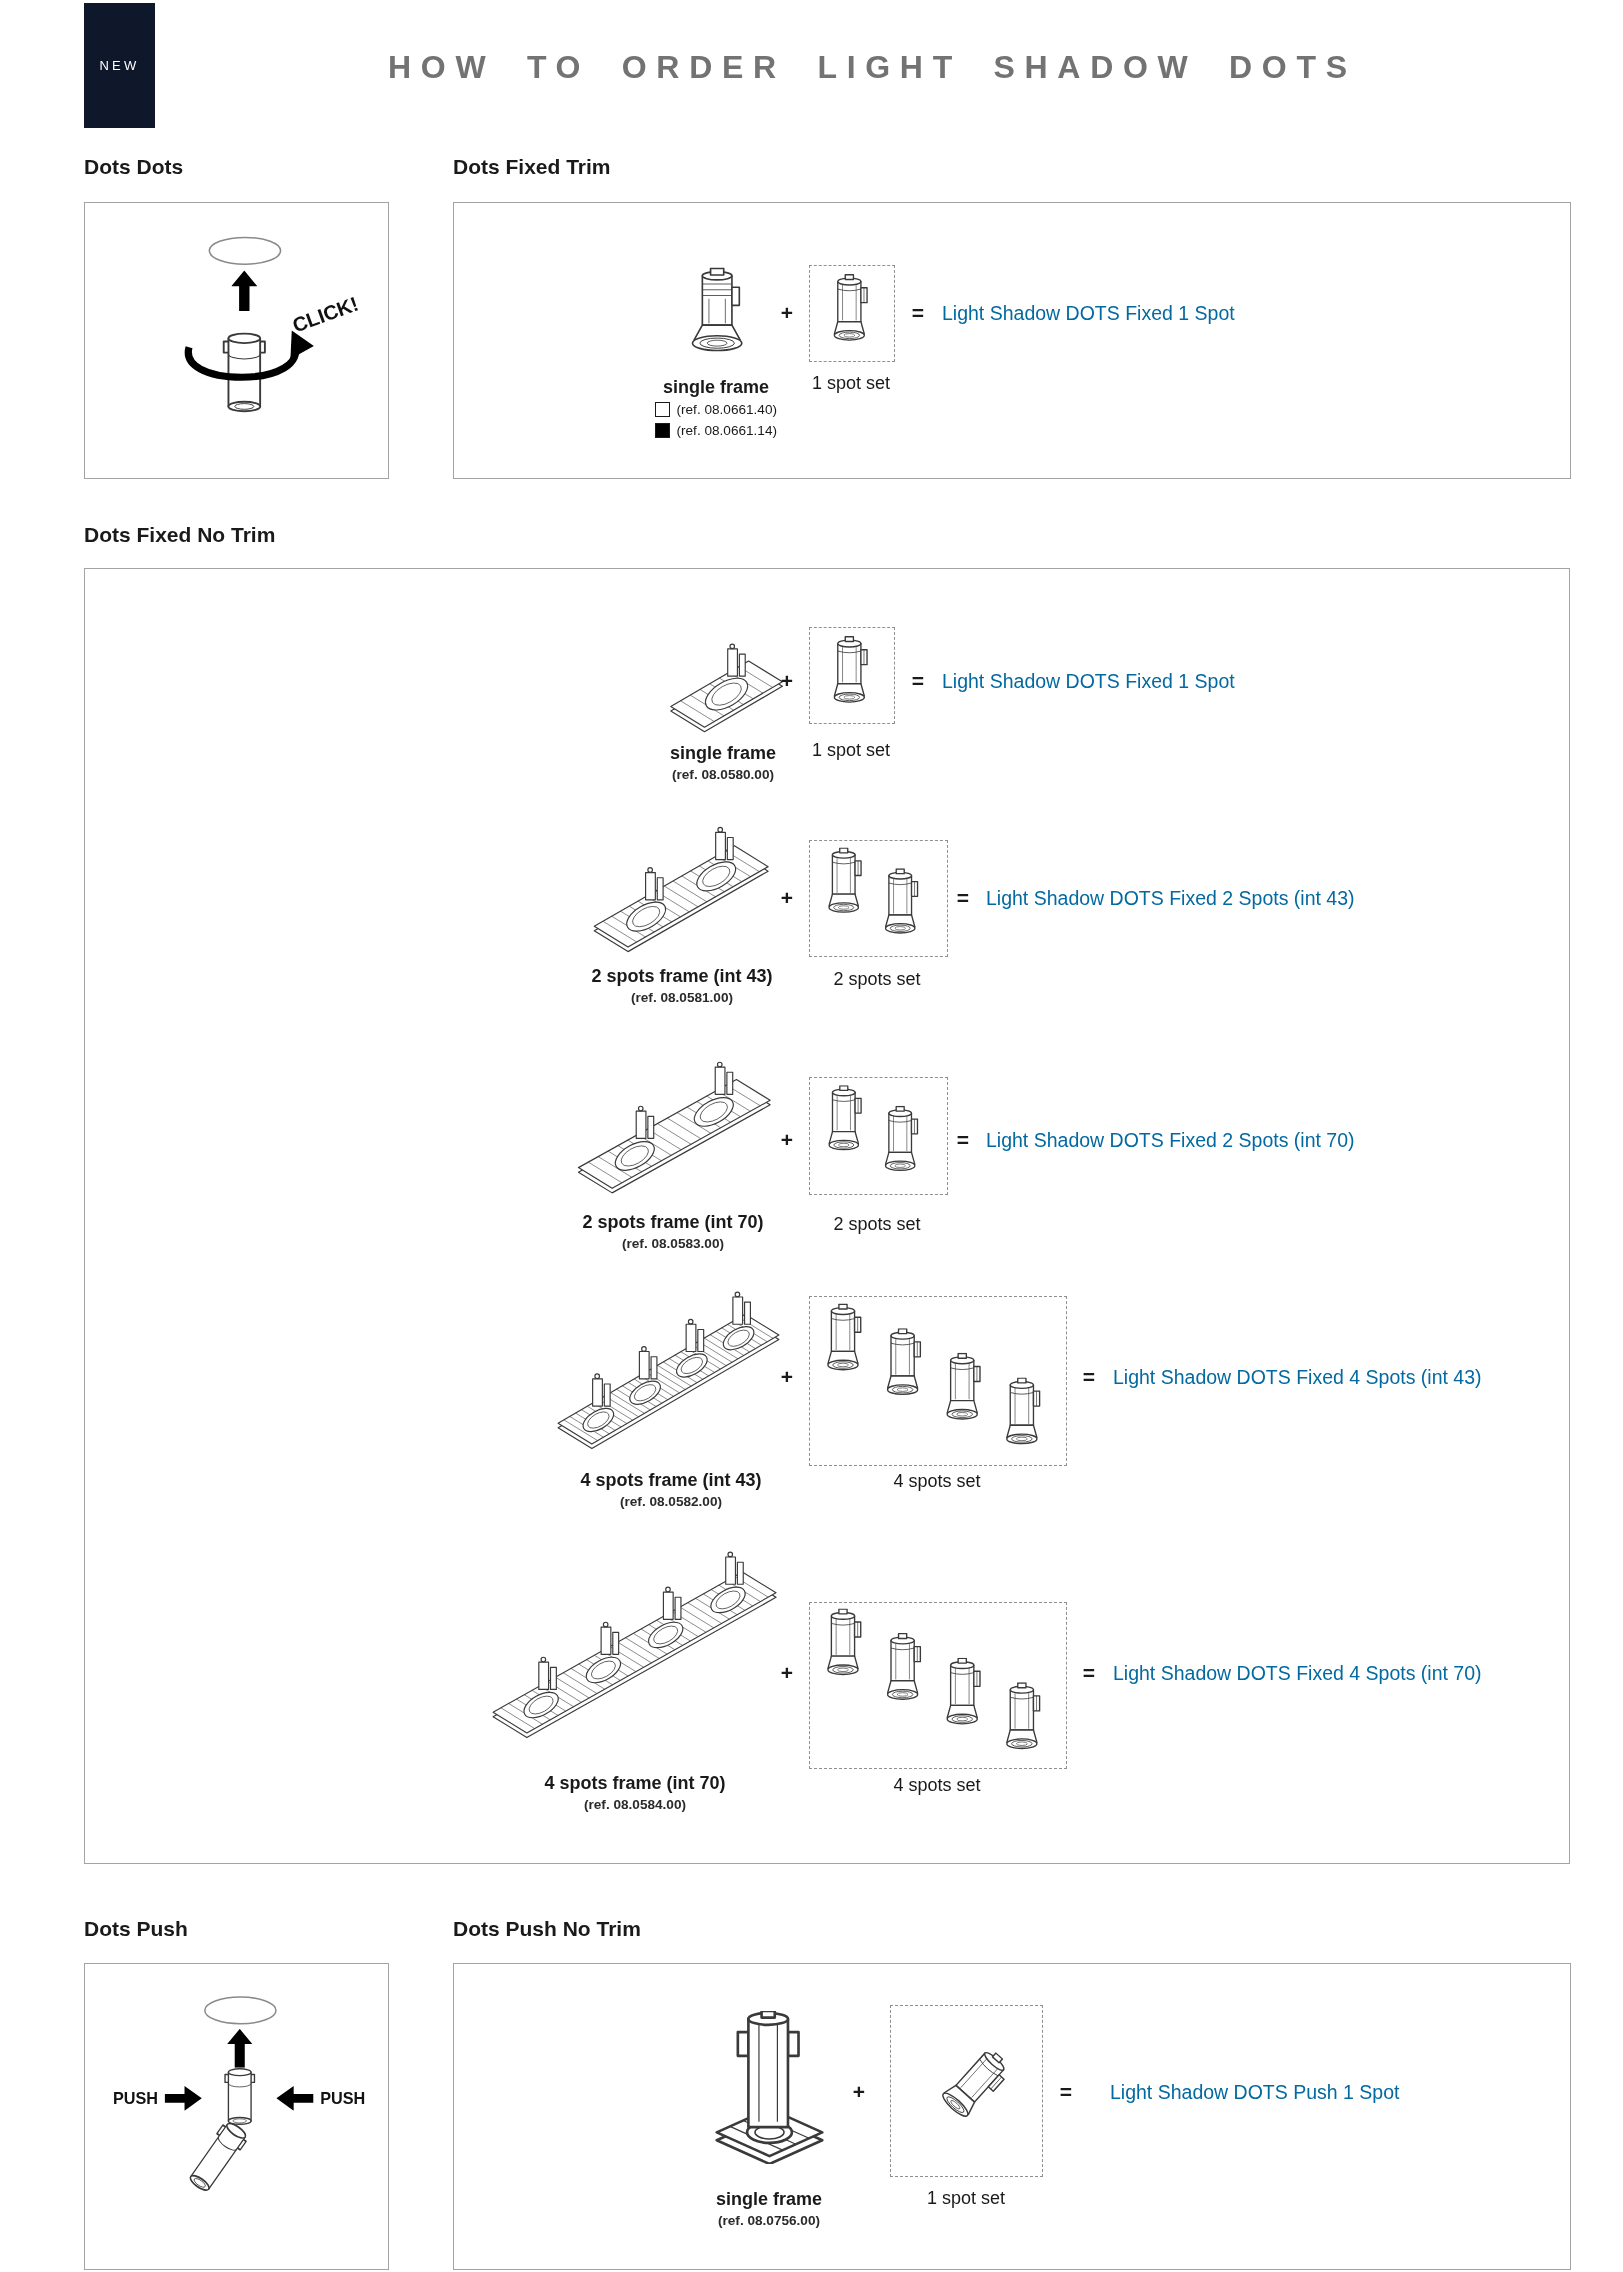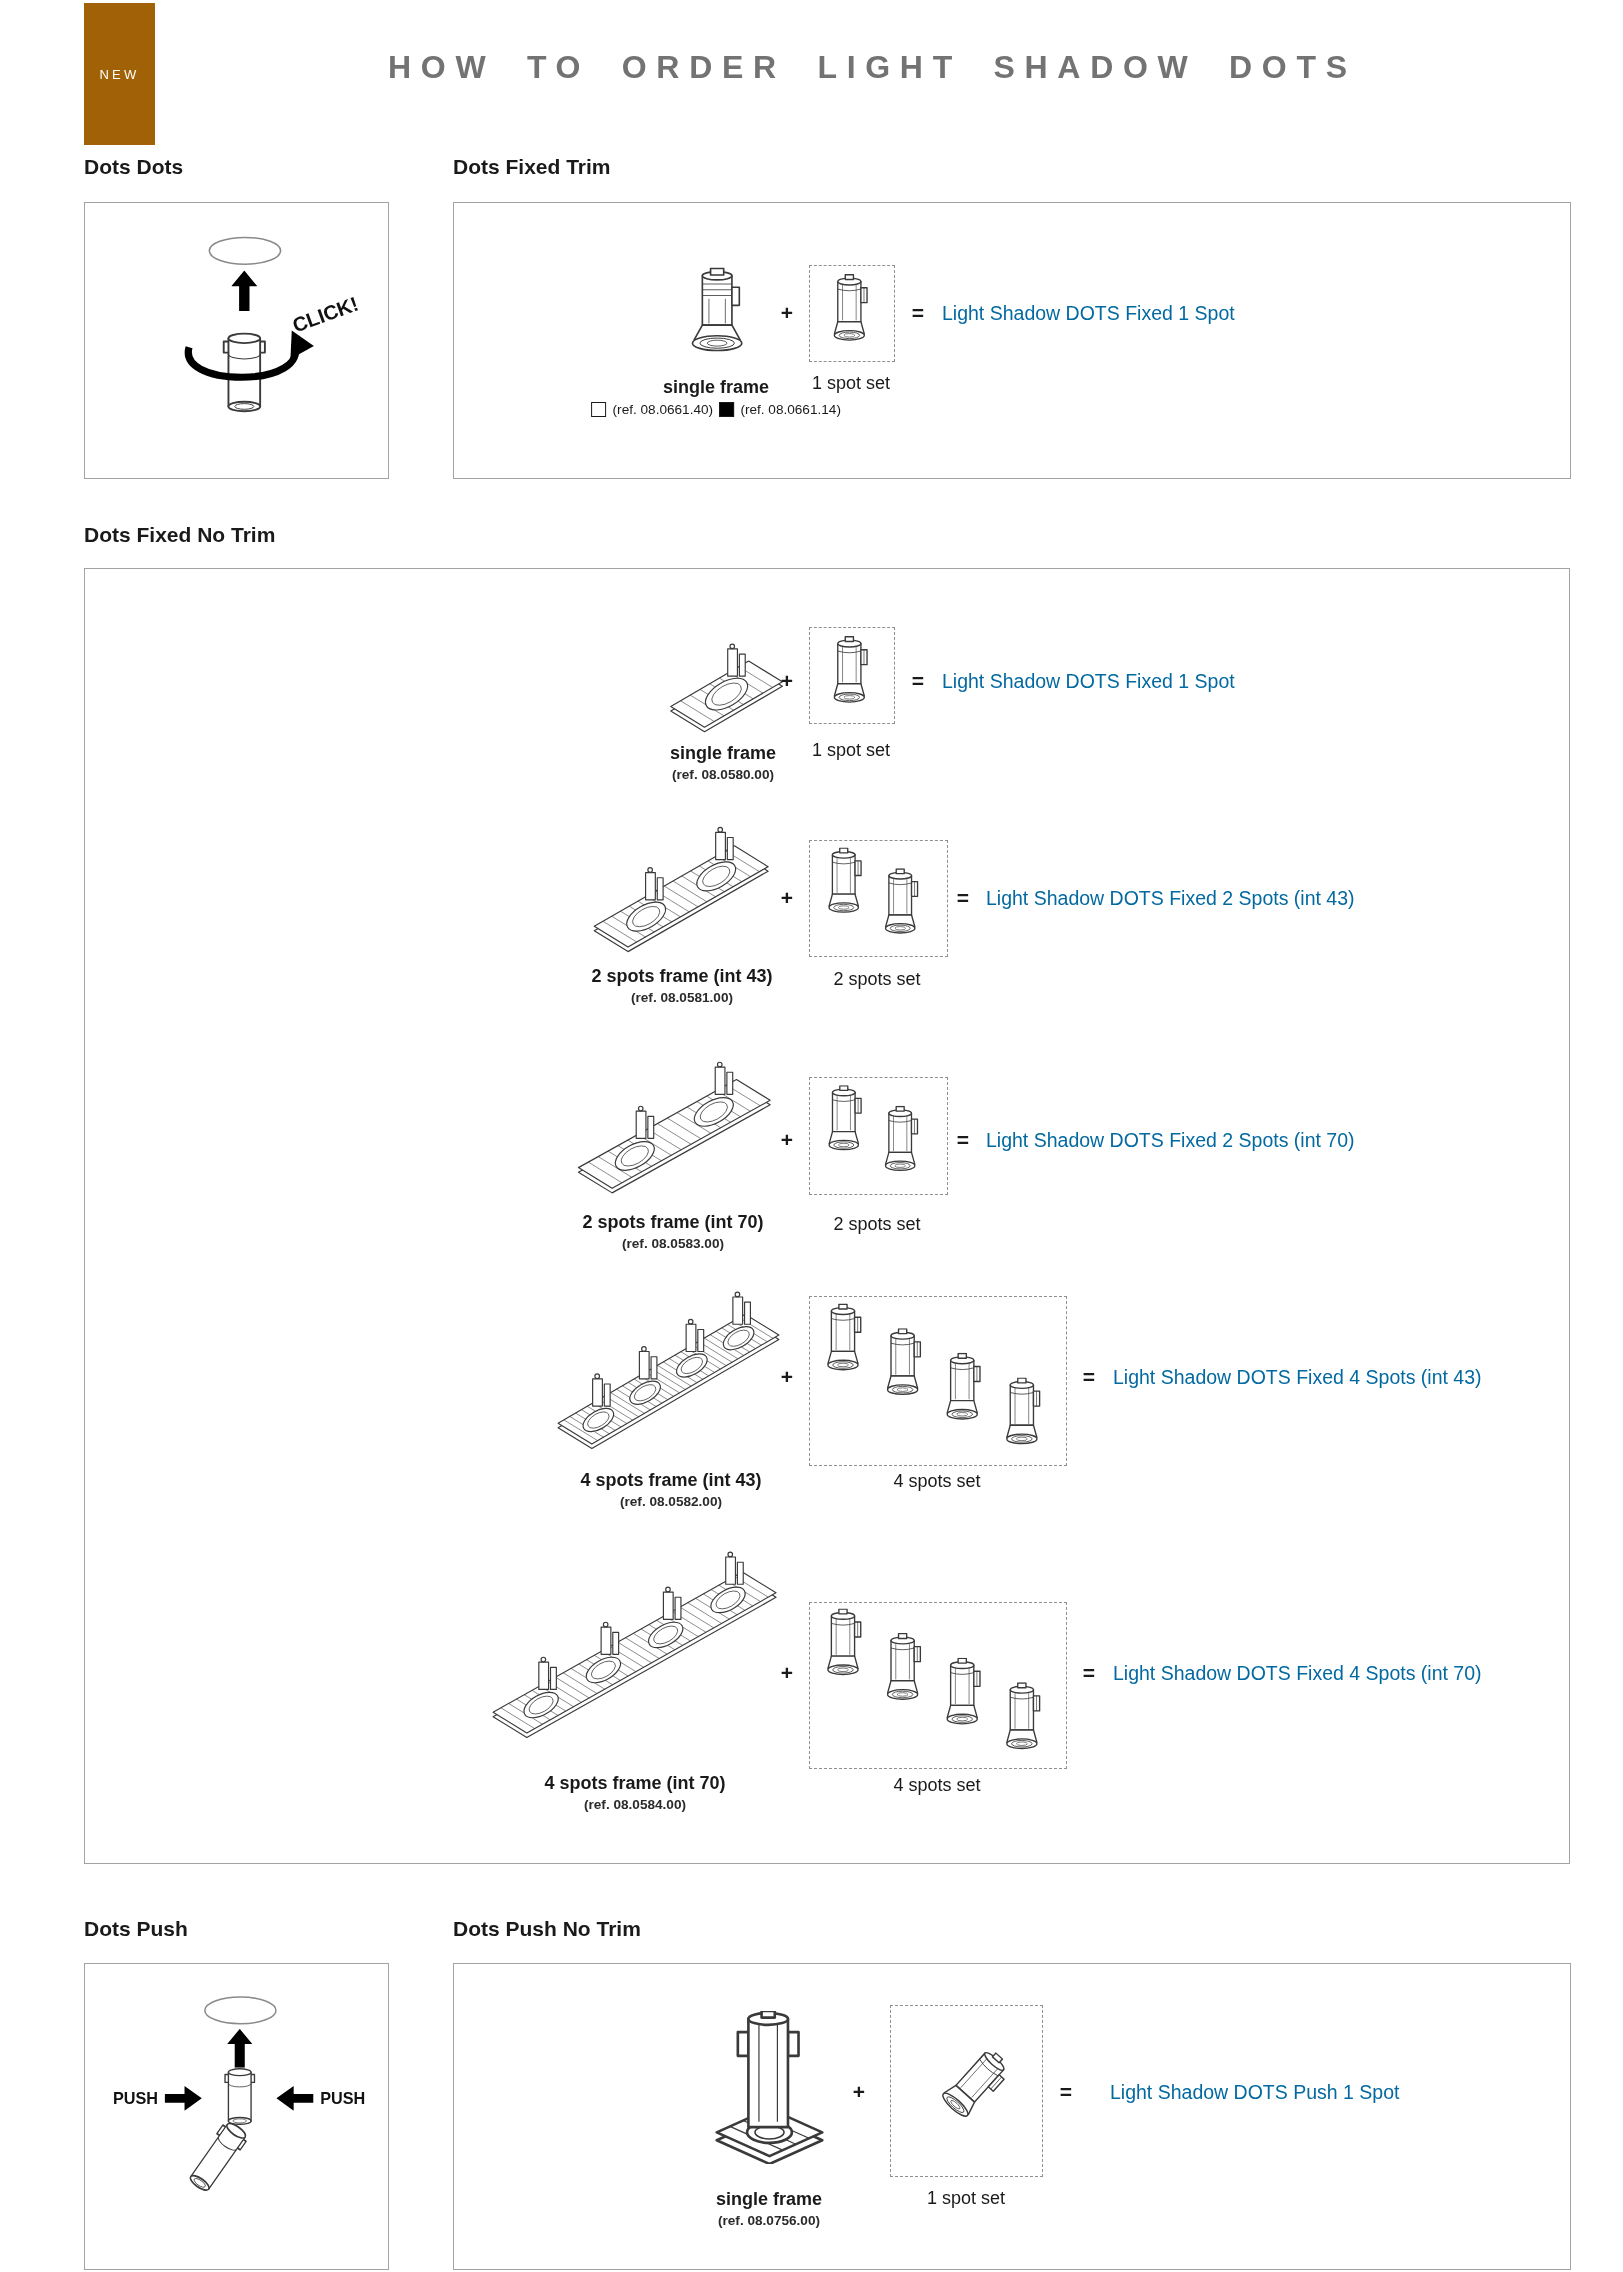--- a/index.html
+++ b/index.html
@@ -2,22 +2,22 @@
 <html style="font-size:10.4px"><head>
 <meta charset="utf-8">
 <style>
   html,body{margin:0;padding:0;}
   body{
     width:1623px;height:2273px;position:relative;background:#ffffff;
     font-family:"Liberation Sans","DejaVu Sans",sans-serif;color:#1a1a1a;
     overflow:hidden;
   }
   .badge{
-    position:absolute;left:84px;top:3.2px;width:71px;height:142px;
-    background:#a16207;color:#fff;display:flex;align-items:center;justify-content:center;
+    position:absolute;left:84px;top:3.2px;width:71px;height:125px;
+    background:#0f172a;color:#fff;display:flex;align-items:center;justify-content:center;
     font-size:13px;letter-spacing:3.2px;
   }
   .title{
     position:absolute;left:388px;top:49px;font-size:32px;font-weight:600;
     letter-spacing:9.7px;word-spacing:13px;white-space:nowrap;color:#737373;
   }
   .sec-label{position:absolute;font-size:21px;font-weight:700;white-space:nowrap;}
   .panel{position:absolute;border:1.3px solid #a3a3a3;background:#fff;}
   .panel svg,.panel .abs{position:absolute;}
   .plus,.eq{
@@ -30,21 +30,21 @@
   }
   .dashed-set{position:absolute;border:1.3px dashed #8f8f8f;background:#fff;}
   .dashed-set svg{position:absolute;left:0;top:0;}
   .set-label{
     position:absolute;transform:translate(-50%,-50%);
     font-size:18px;white-space:nowrap;
   }
   .combo-label{position:absolute;transform:translateX(-50%);text-align:center;white-space:nowrap;font-weight:bold;}
   .frame-name{font-size:18px;}
   .frame-ref{font-size:13.6px;margin-top:3.2px;color:#2b2b2b;}
-  .frame-refs{position:absolute;transform:translateX(-50%);display:flex;flex-direction:row;gap:5.8px;}
+  .frame-refs{position:absolute;transform:translateX(-50%);display:flex;flex-direction:column;gap:5.8px;}
   .ref-row{display:flex;align-items:center;gap:6.5px;}
   .swatch{width:13px;height:13px;border:1.3px solid #1a1a1a;display:inline-block;flex:0 0 auto;}
   .swatch-white{background:#fff;}
   .swatch-black{background:#000;}
   .ref-text{font-size:13.6px;white-space:nowrap;}
   .frame-svg{position:absolute;overflow:visible;}
 </style>
 </head>
 <body>
 

